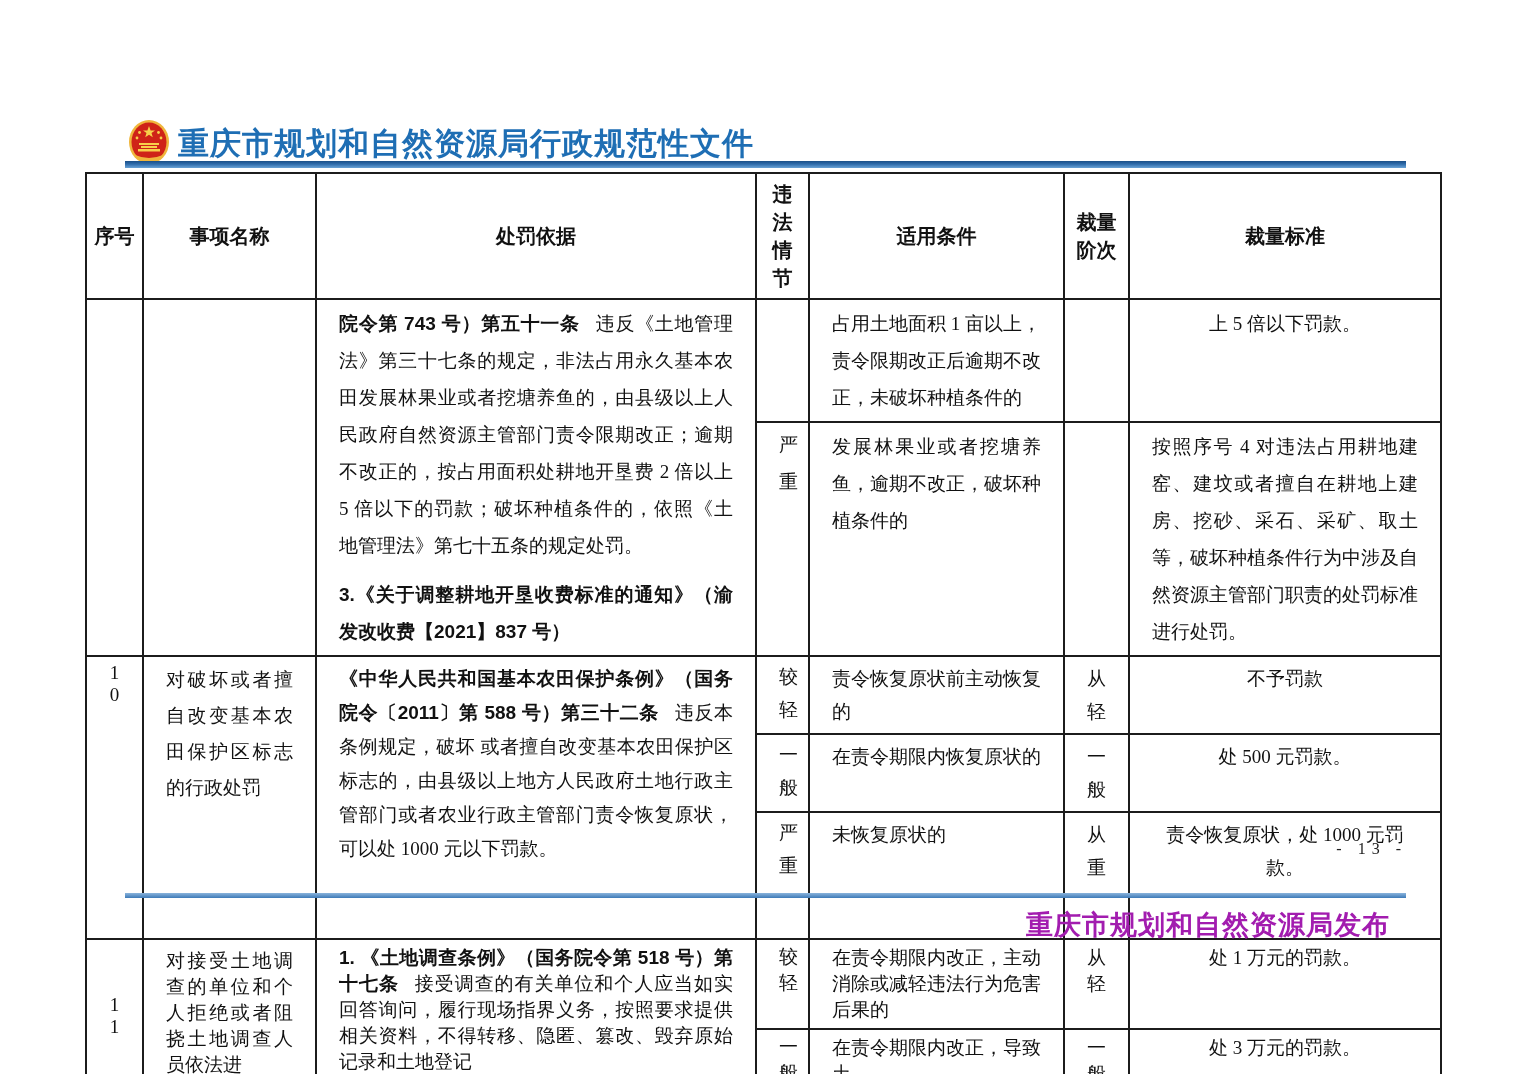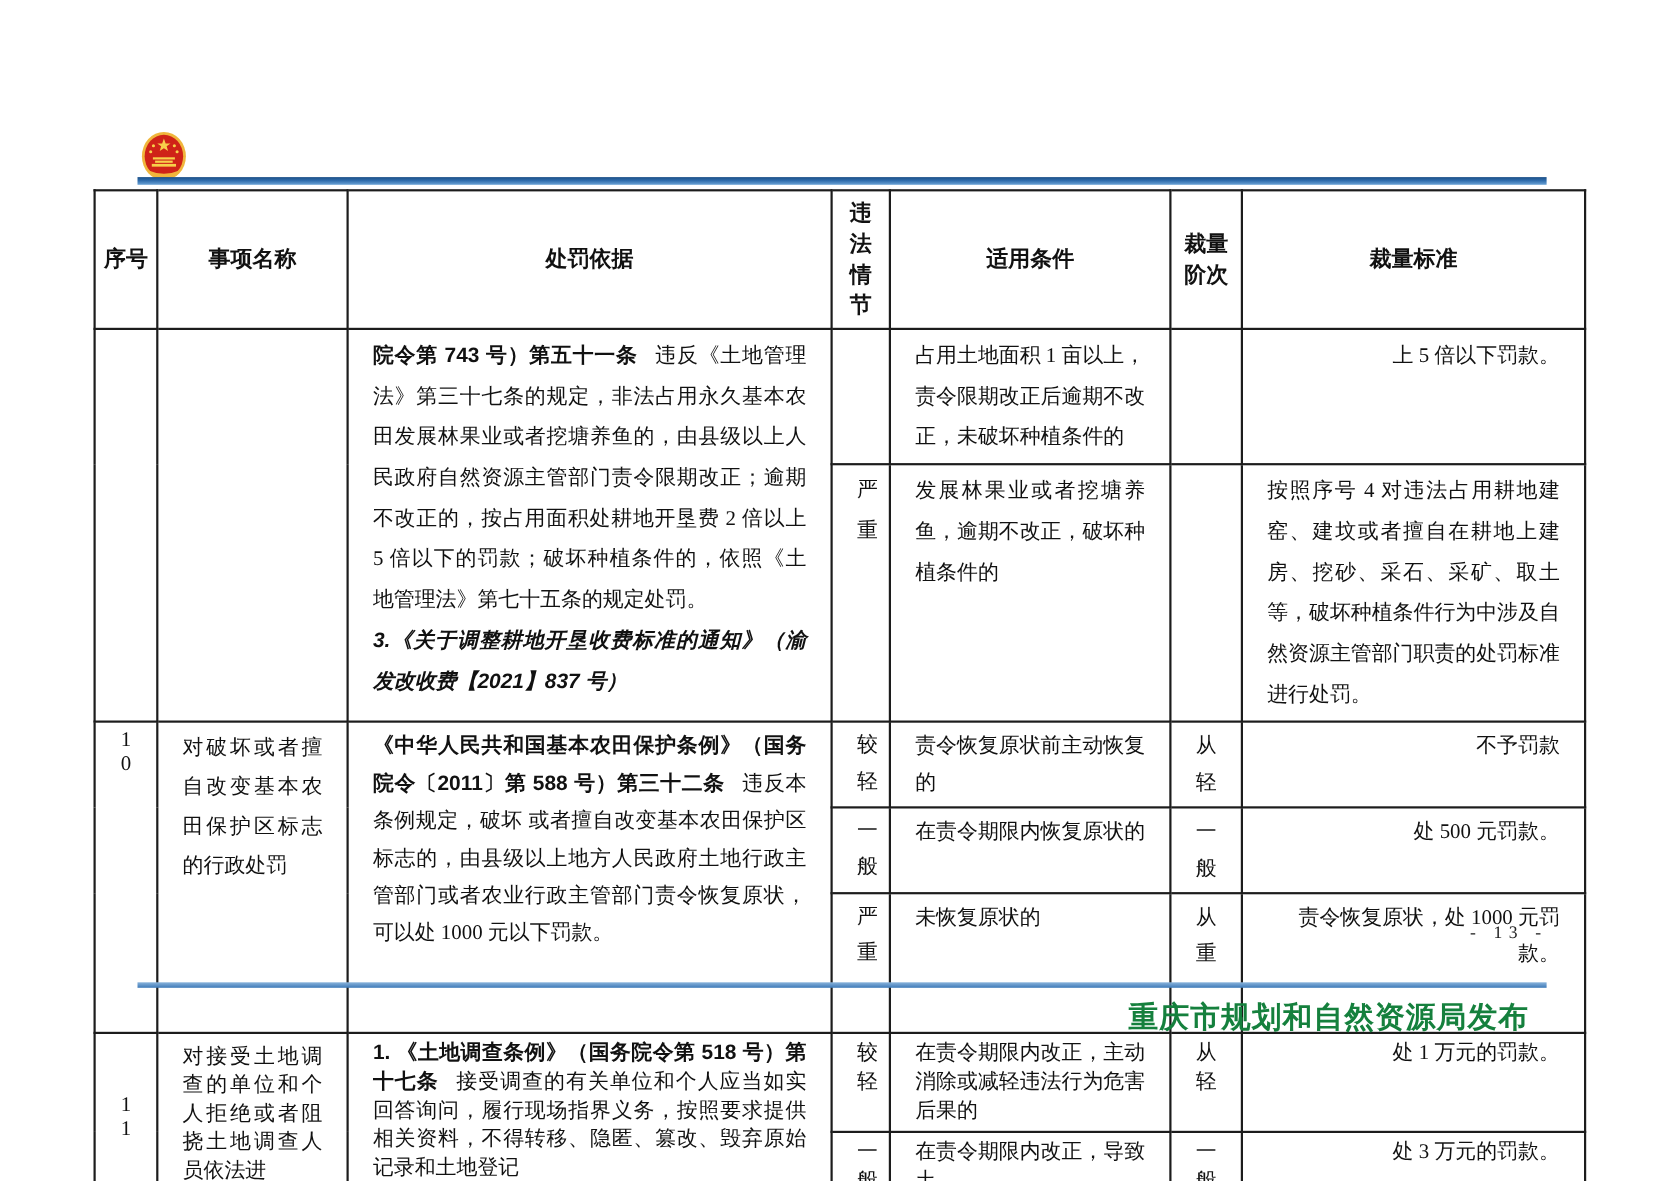--- a/index.html
+++ b/index.html
@@ -32,41 +32,41 @@
     text-align:center; vertical-align:middle; font-weight:bold;
     font-size:20px; line-height:28px; padding:6px 6px;
   }
   .seq   { text-align:center; vertical-align:middle; font-size:20px;margin-top:28px; }
   .name  { text-align:justify; text-justify:inter-character; line-height:36px; padding:6px 12px; }
   .name.vtop { vertical-align:top; line-height:26px; padding-top:8px; }
   .basis { text-align:justify; text-justify:inter-character; }
   .sev   { text-align:center; padding:5px 2px;font-family:Liberation Mono, monospace; }
   .lvl   { text-align:center; padding:5px 2px;margin-left:11px; }
   .cond  { text-align:justify; text-justify:inter-character; }
-  .std   { text-align:right; }
+  .std   { text-align:center; }
   .lh37  { line-height:37px; }
   .lh34  { line-height:34px; }
   .lh33  { line-height:33px; }
   .lh26  { line-height:26px; }
   .tight { padding-top:1px; padding-bottom:1px; }
   .seg-b { font-family:"Liberation Sans","DejaVu Sans",sans-serif; font-weight:bold; }
   .seg-t { margin-left:16px; }
-  .para2 { margin-top:0;font-style:italic; }
+  .para2 { margin-top:12px; }
   
   .page-number {
     position:absolute; right:113px; top:840px; font-size:16px; color:#222;
     letter-spacing:6px; font-family:"Liberation Serif","DejaVu Serif",serif;
   }
   .footer-rule {
     position:absolute; left:125px; top:893px; width:1281px; height:5px;
     background:linear-gradient(to bottom,#8ab4dc 0%,#3e7ab8 100%);
   }
   .footer-publisher {
     position:absolute; right:130px; top:907px; font-size:27px; font-weight:bold;
-    color:#15803d; font-family:"Liberation Sans","DejaVu Sans",sans-serif;
+    color:#a21caf; font-family:"Liberation Sans","DejaVu Sans",sans-serif;
     letter-spacing:1px;
   }
 </style>
 </head>
 <body>
 
 <div class="page">
 
   <svg class="emblem" viewBox="0 0 44 48">
     <ellipse cx="22" cy="23" rx="20" ry="22" fill="#f0b63c"></ellipse>
@@ -74,20 +74,21 @@
     <polygon points="22,7 23.6,11.4 28,11.4 24.5,14 25.8,18.3 22,15.7 18.2,18.3 19.5,14 16,11.4 20.4,11.4" fill="#f7d04a"></polygon>
     <circle cx="12.5" cy="13.5" r="1.4" fill="#f7d04a"></circle>
     <circle cx="31.5" cy="13.5" r="1.4" fill="#f7d04a"></circle>
     <circle cx="10" cy="19" r="1.4" fill="#f7d04a"></circle>
     <circle cx="34" cy="19" r="1.4" fill="#f7d04a"></circle>
     <rect x="12" y="24" width="20" height="2" fill="#f7d04a"></rect>
     <rect x="14" y="27" width="16" height="2" fill="#f7d04a"></rect>
     <rect x="11" y="30" width="22" height="2.5" fill="#f7d04a"></rect>
     <path d="M8 36 Q22 42 36 36 L34 40 Q22 45 10 40 Z" fill="#f0b63c"></path>
   </svg>
+  <div class="header-title">重庆市规划和自然资源局行政规范性文件</div>
   <div class="header-rule"></div>
 
   <table class="penalty">
     <colgroup>
       <col style="width:57px">
         <col style="width:173px">
         <col style="width:440px">
       <col style="width:53px">
         <col style="width:255px">
         <col style="width:65px">

